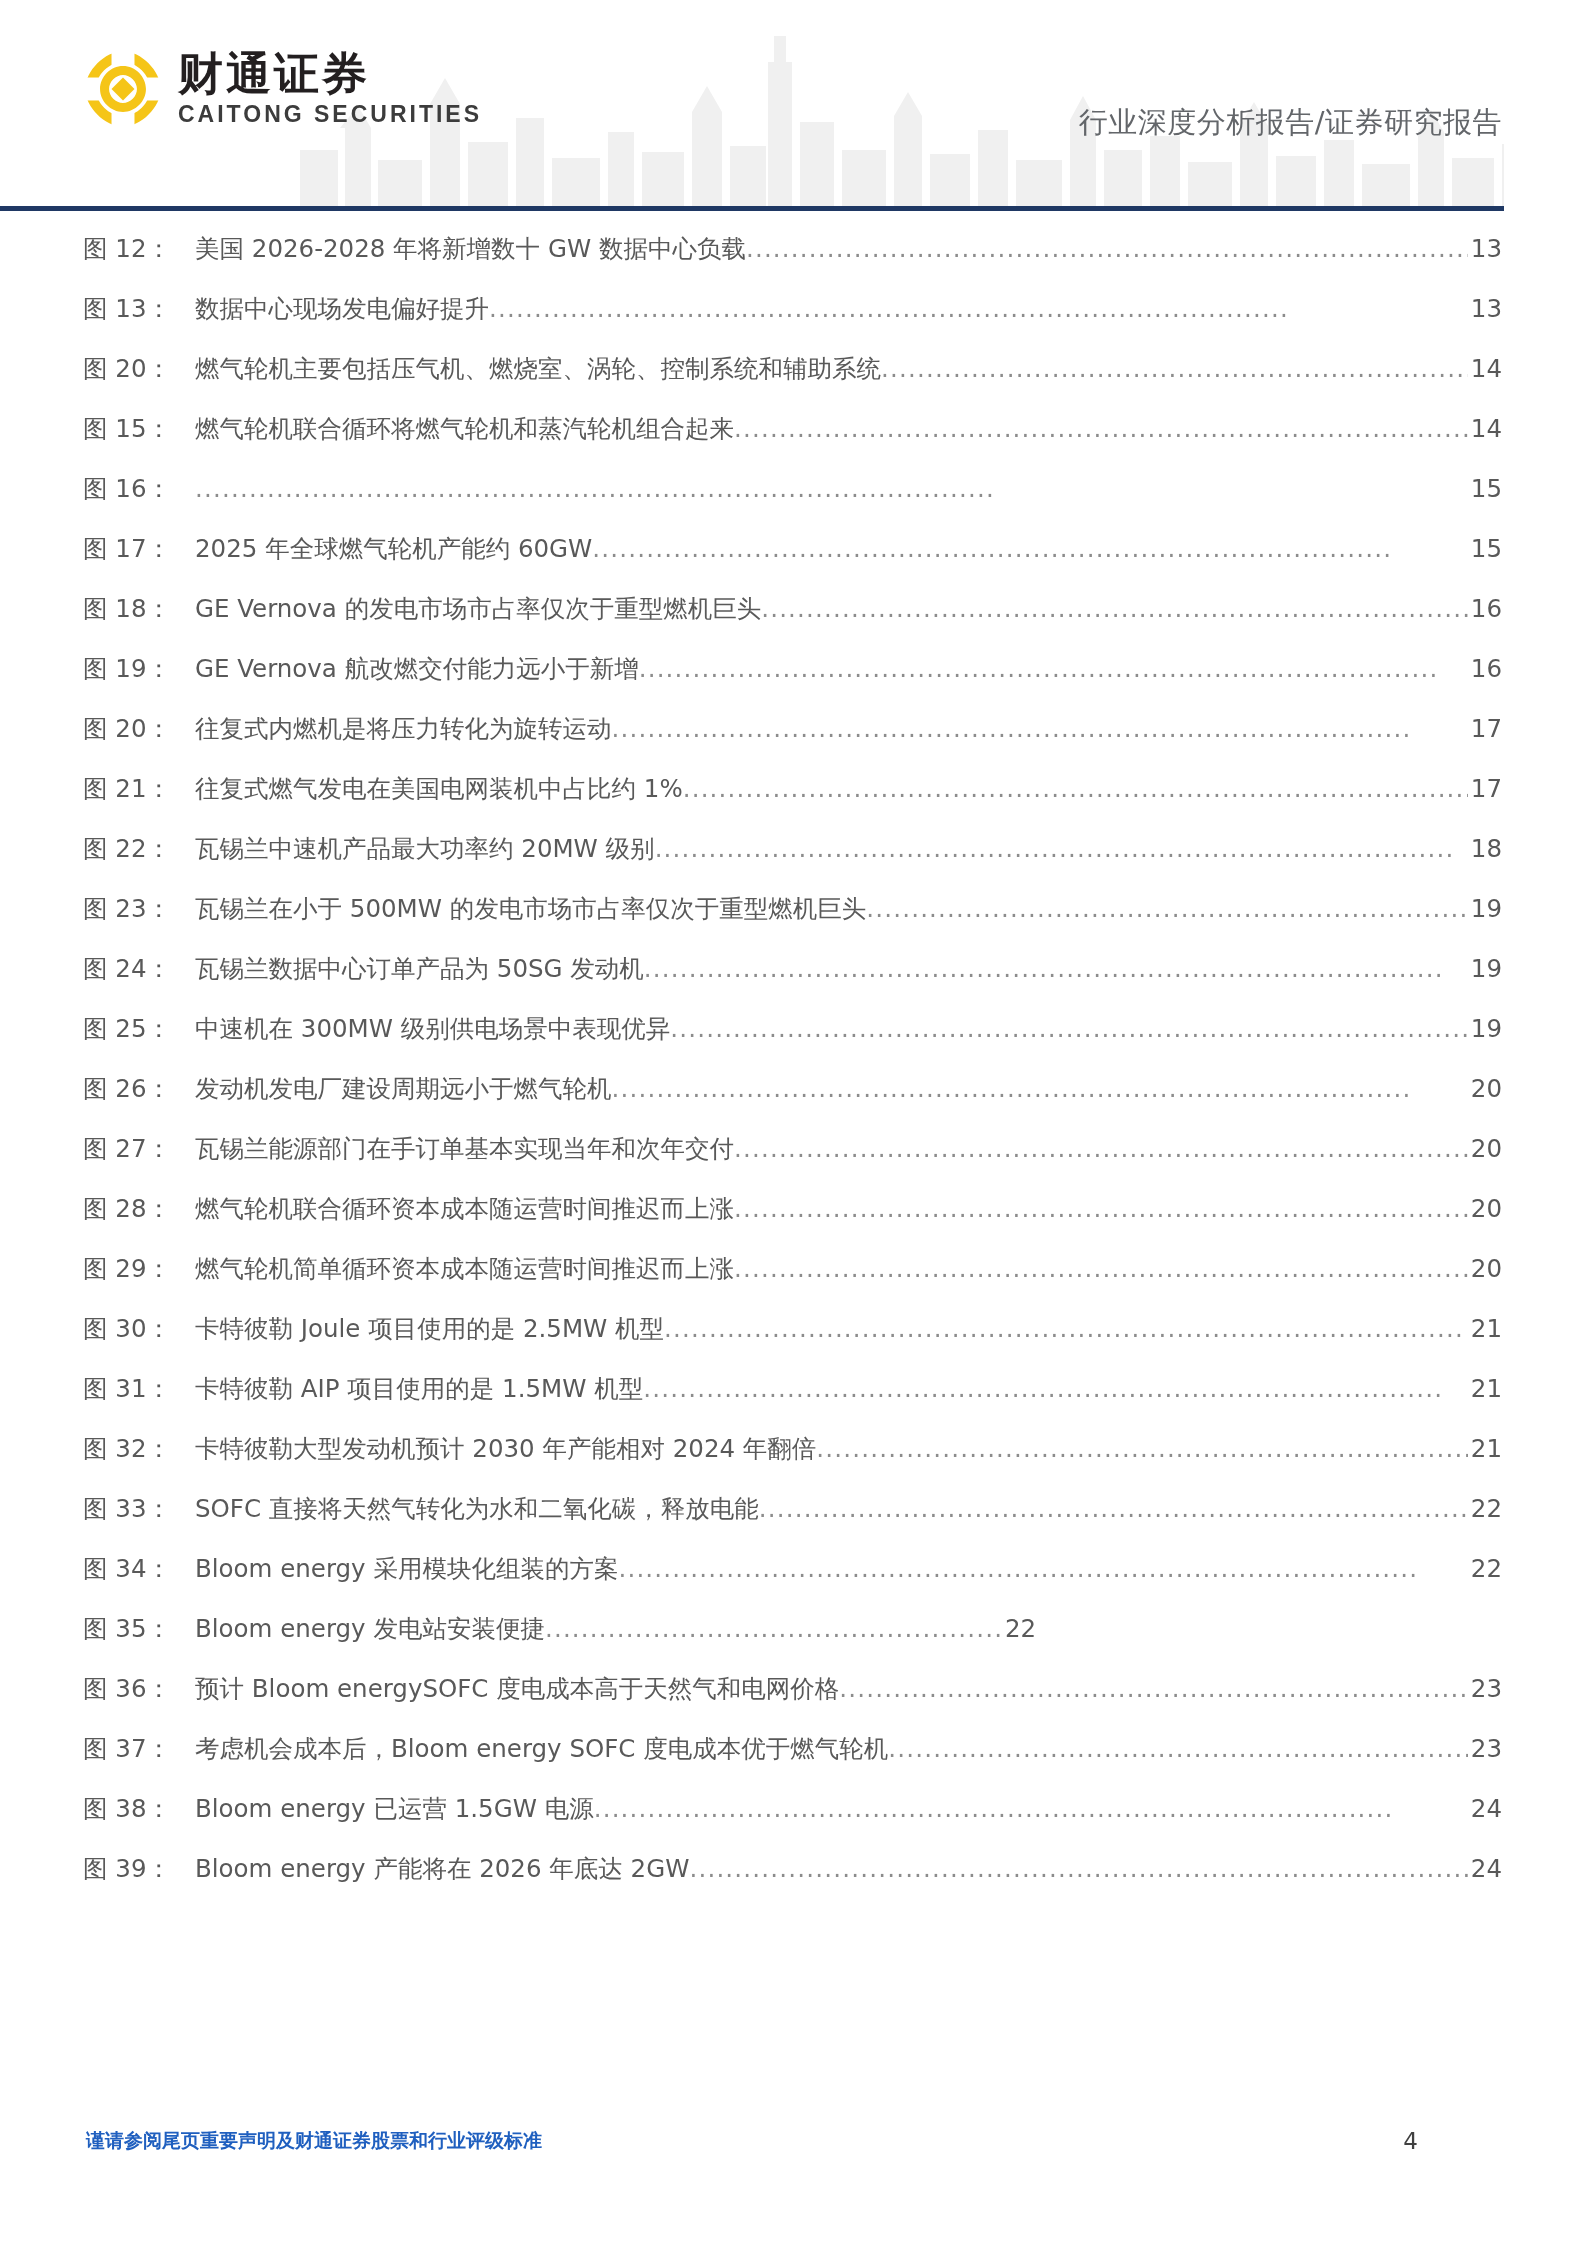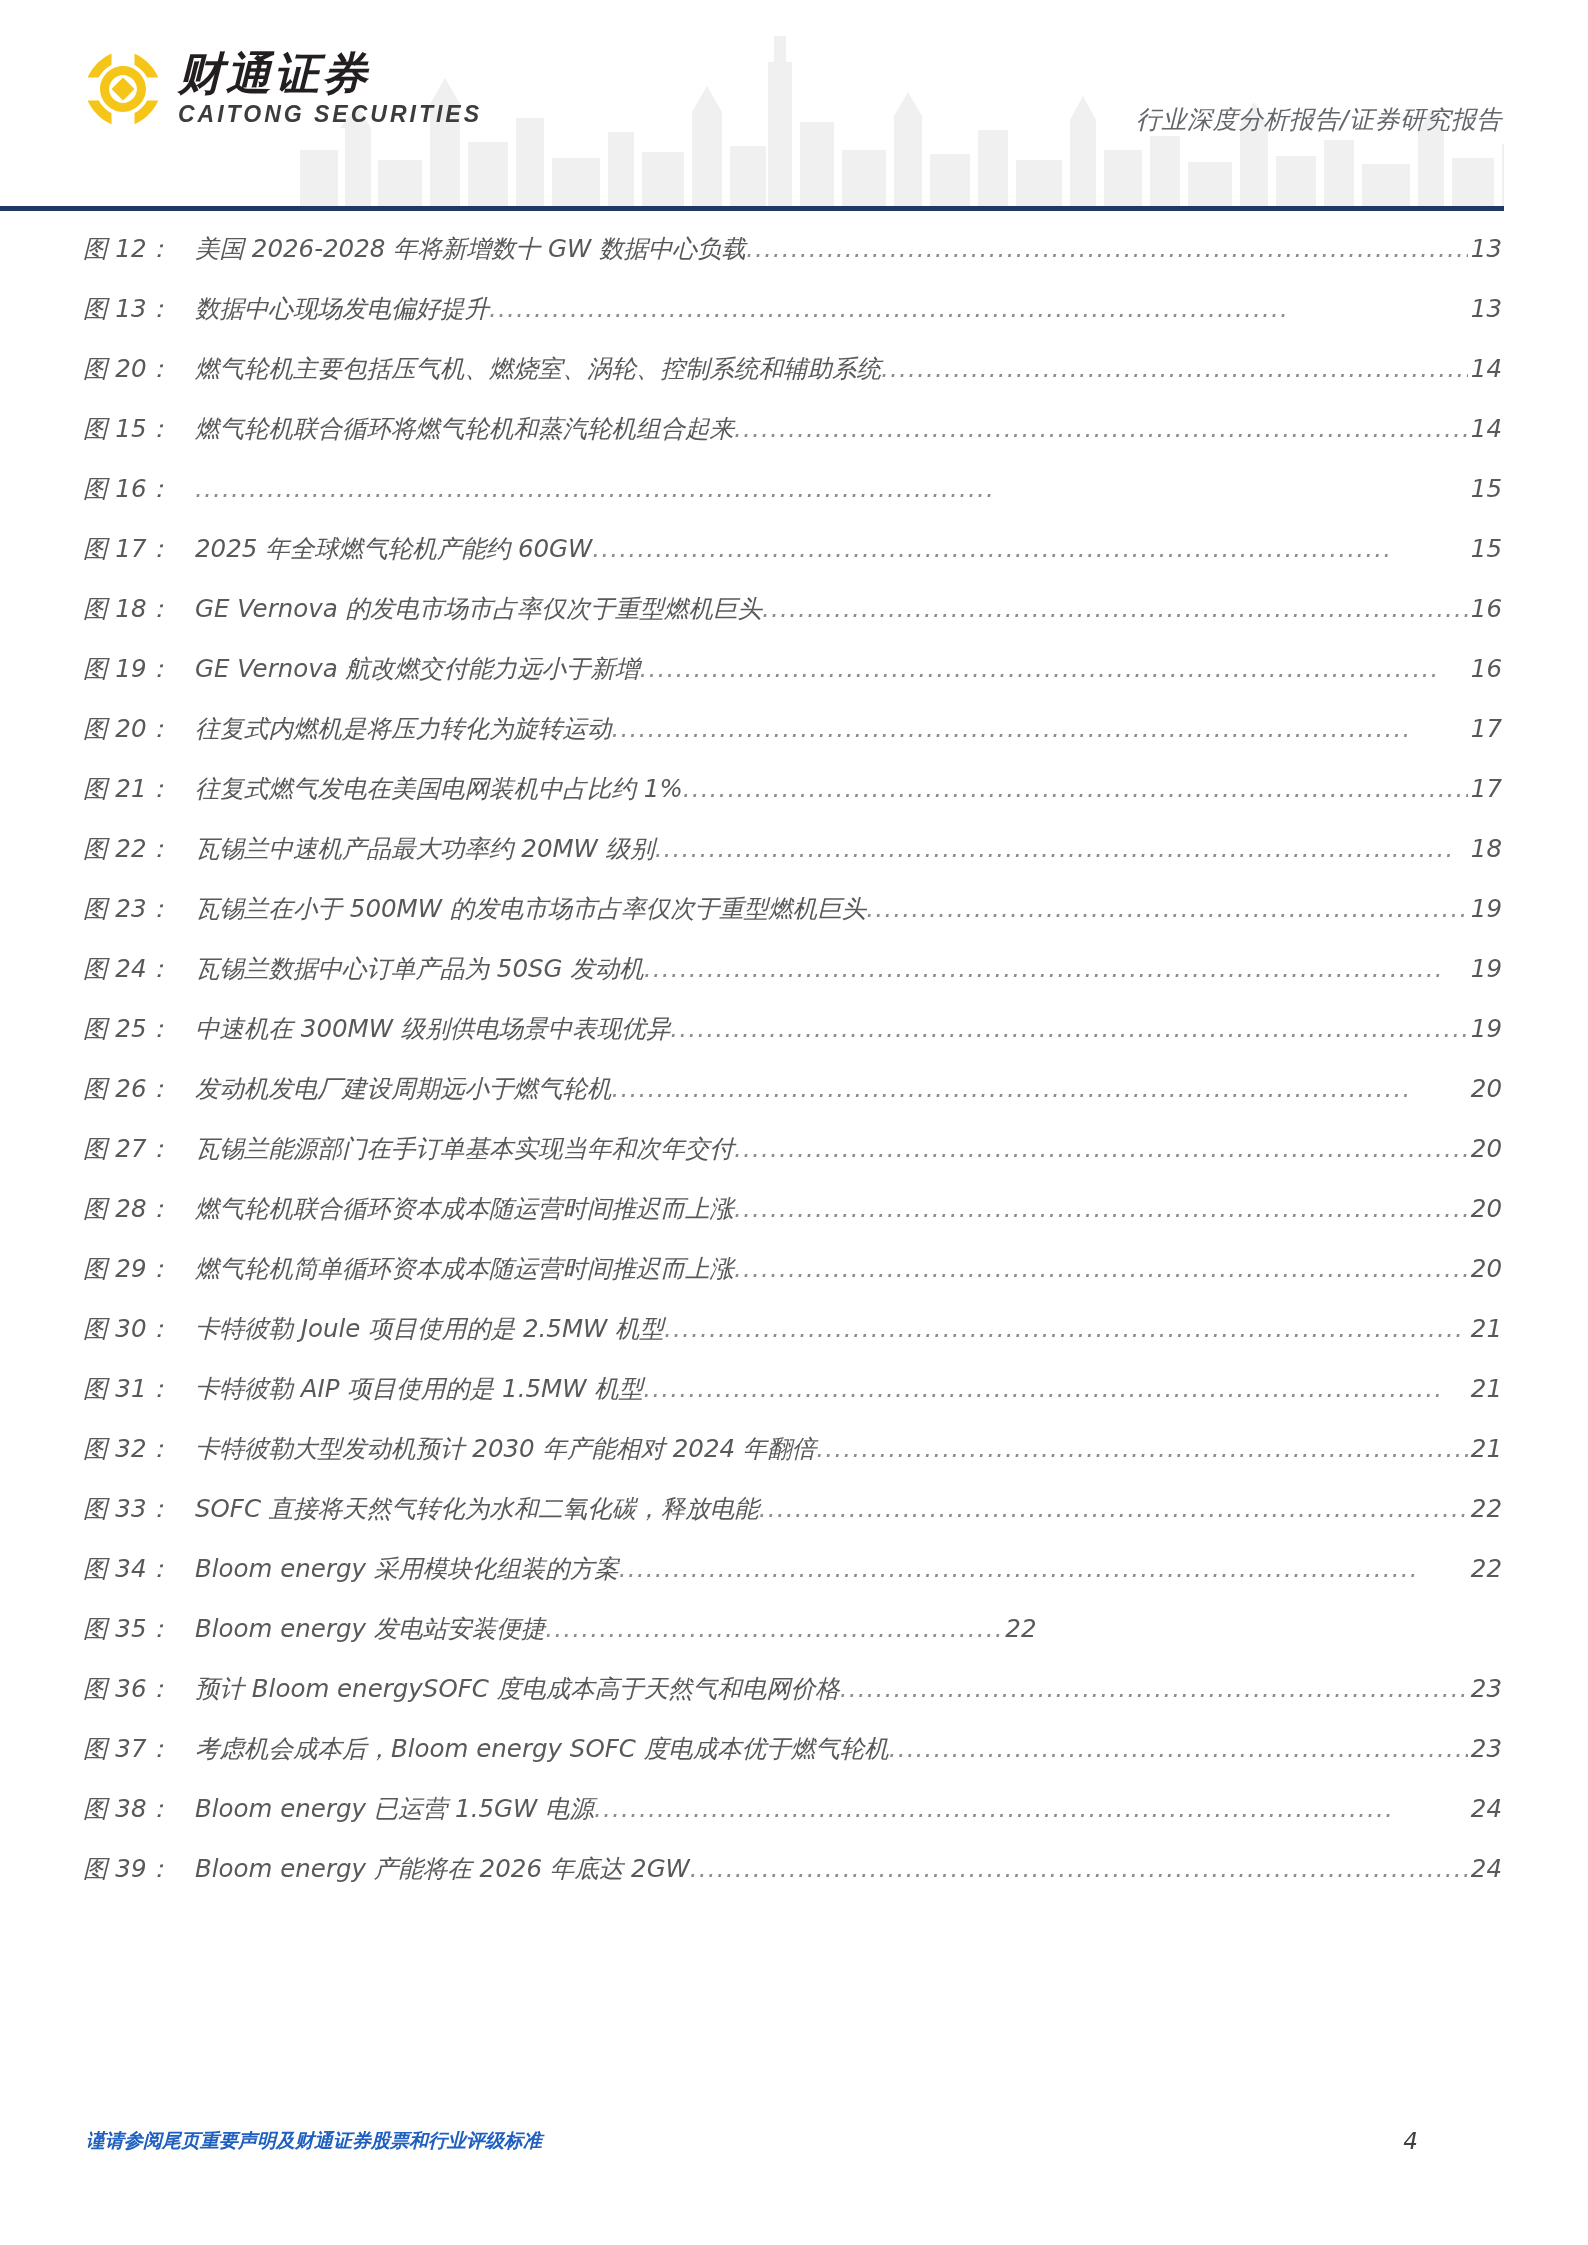--- a/index.html
+++ b/index.html
@@ -7,21 +7,20 @@
     padding: 0;
     background: #ffffff;
   }
   .page {
     position: relative;
     width: 1504px;
     height: 2245px;
     background: #ffffff;
     font-family: "Liberation Sans", sans-serif;
     overflow: hidden;
-    font-style: italic;
   }
 
   
   .skyline {
     position: absolute;
     left: 0;
     top: 0;
     width: 1588px;
     height: 215px;
     overflow: hidden;
@@ -69,21 +68,21 @@
     font-weight: 600;
     letter-spacing: 3.0px;
     color: #3c3c3c;
     margin-top: 3px;
   }
   .header-right {
     position: absolute;
     right: 86px;
     top: 103px;
     font-family: "DejaVu Sans", sans-serif;
-    font-size: 25px;
+    font-size: 29px;
     color: #63666a;
     letter-spacing: 0.5px;
     white-space: nowrap;
   }
   .header-rule {
     position: absolute;
     left: 0;
     top: 206px;
     width: 1588px;
     height: 5px;

